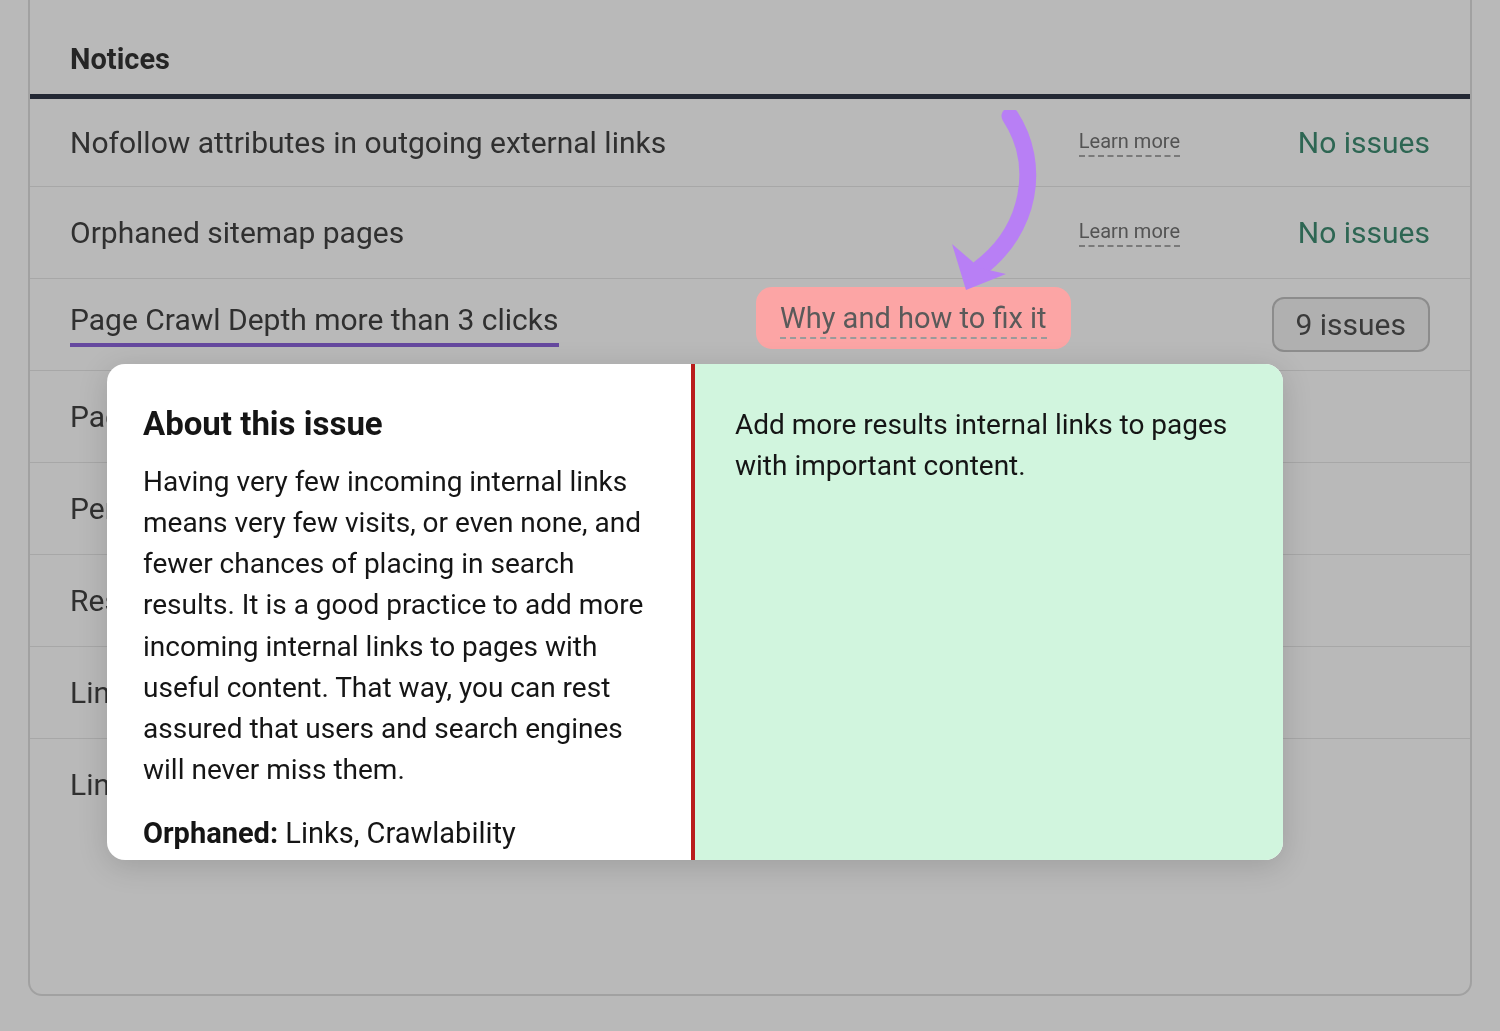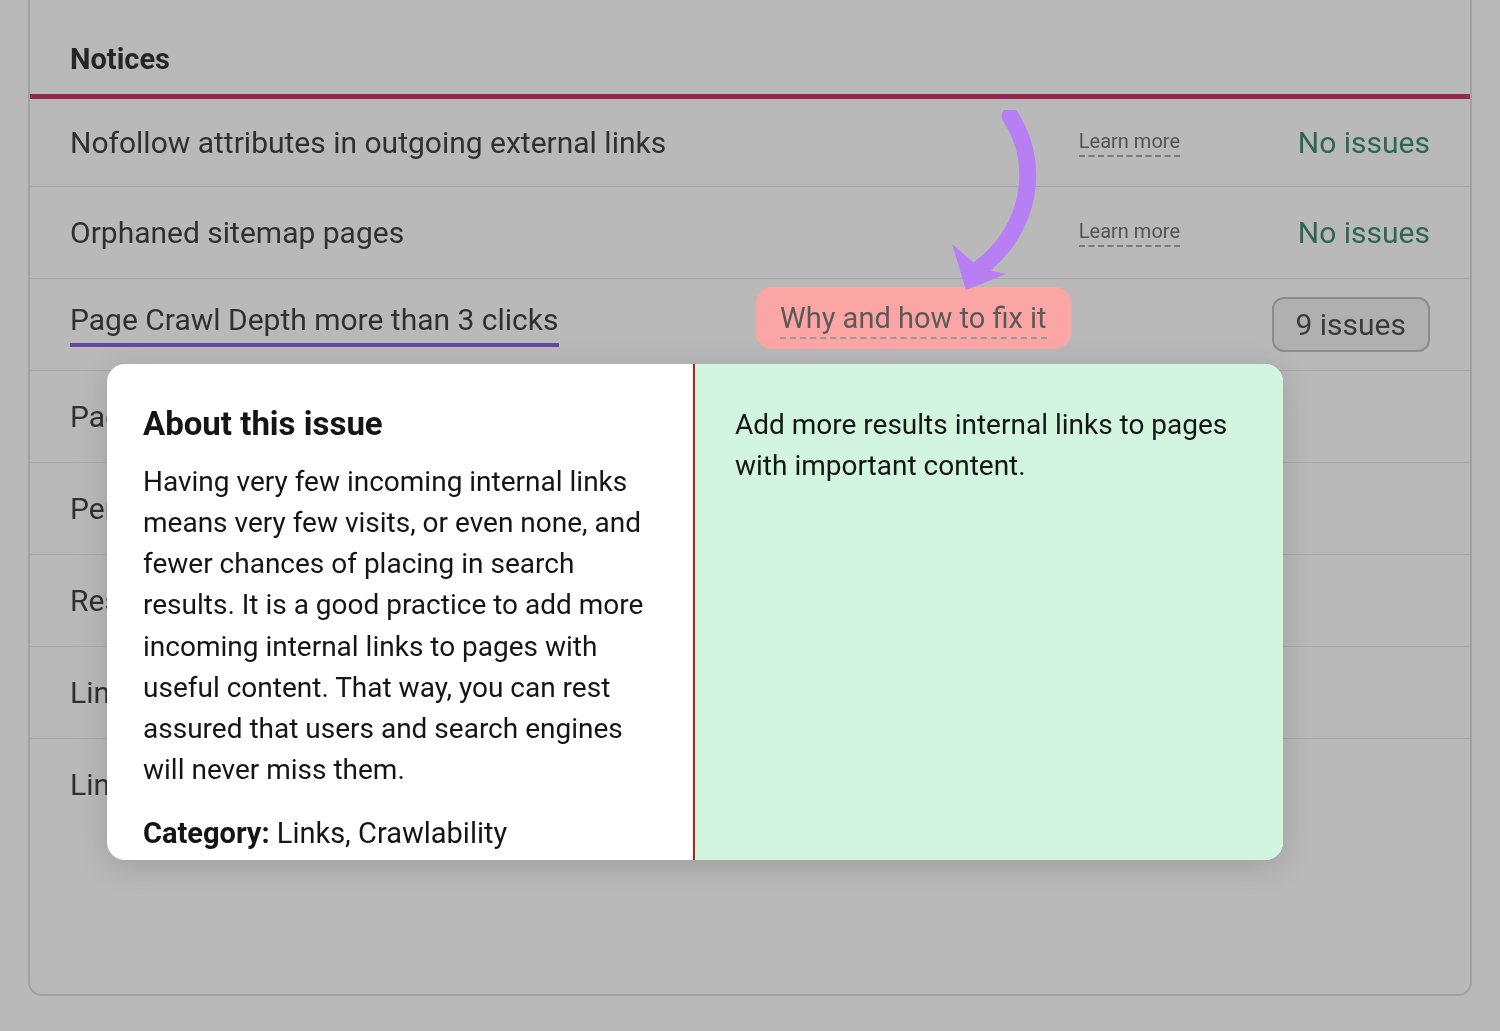--- a/index.html
+++ b/index.html
@@ -35,21 +35,21 @@
   }
   .rows { }
   .row {
     display: flex;
     align-items: center;
     height: 92px;
     padding: 0 40px;
     border-top: 1px solid #e2e2e2;
     gap: 20px;
   }
-  .row.tab-top { border-top: 5px solid #be185d; }
+  .row.tab-top { border-top: 5px solid #0f172a; }
   .issue-name {
     flex: 1 1 auto;
     font-size: 30px;
     color: #222;
     white-space: nowrap;
     overflow: hidden;
   }
   .issue-name.underlined {
     display: inline-block;
     border-bottom: 4px solid #7a4bd6;
@@ -125,21 +125,21 @@
     height: 496px;
     background: #fff;
     border-radius: 18px;
     display: flex;
     overflow: hidden;
     box-shadow: 0 6px 30px rgba(0,0,0,0.15);
   }
   .popover .left {
     width: 50%;
     padding: 40px 36px;
-    border-right: 2px solid #b91c1c;
+    border-right: 4px solid #b91c1c;
   }
   .popover .right {
     width: 50%;
     padding: 40px 36px 40px 40px;
     background: #d1f5de;
   }
   .pop-h {
     font-size: 33px;
     font-weight: 700;
     color: #151515;
@@ -221,20 +221,20 @@
     <path d="M70 6 C 102 55, 90 120, 40 158" stroke="#b87ff5" stroke-width="17" fill="none" stroke-linecap="round"></path>
     <path d="M40 158 L12 134 L26 180 L66 164 Z" fill="#b87ff5"></path>
   </svg>
 </div>
 
 <div class="popover">
   <div class="left">
     <div class="pop-h">About this issue</div>
     <div class="pop-p">Having very few incoming internal links means very few visits, or even none, and fewer chances of placing in search results. It is a good practice to add more incoming internal links to pages with useful content. That way, you can rest assured that users and search engines will never miss them.</div>
     <div class="pop-cat">
-      <b>Category:</b> 
+      <b>Orphaned:</b> 
       <span>Links, Crawlability</span>
     </div>
   </div>
   <div class="right">
     <div class="pop-p">Add more results internal links to pages with important content.</div>
   </div>
 </div>
 
 </body></html>

